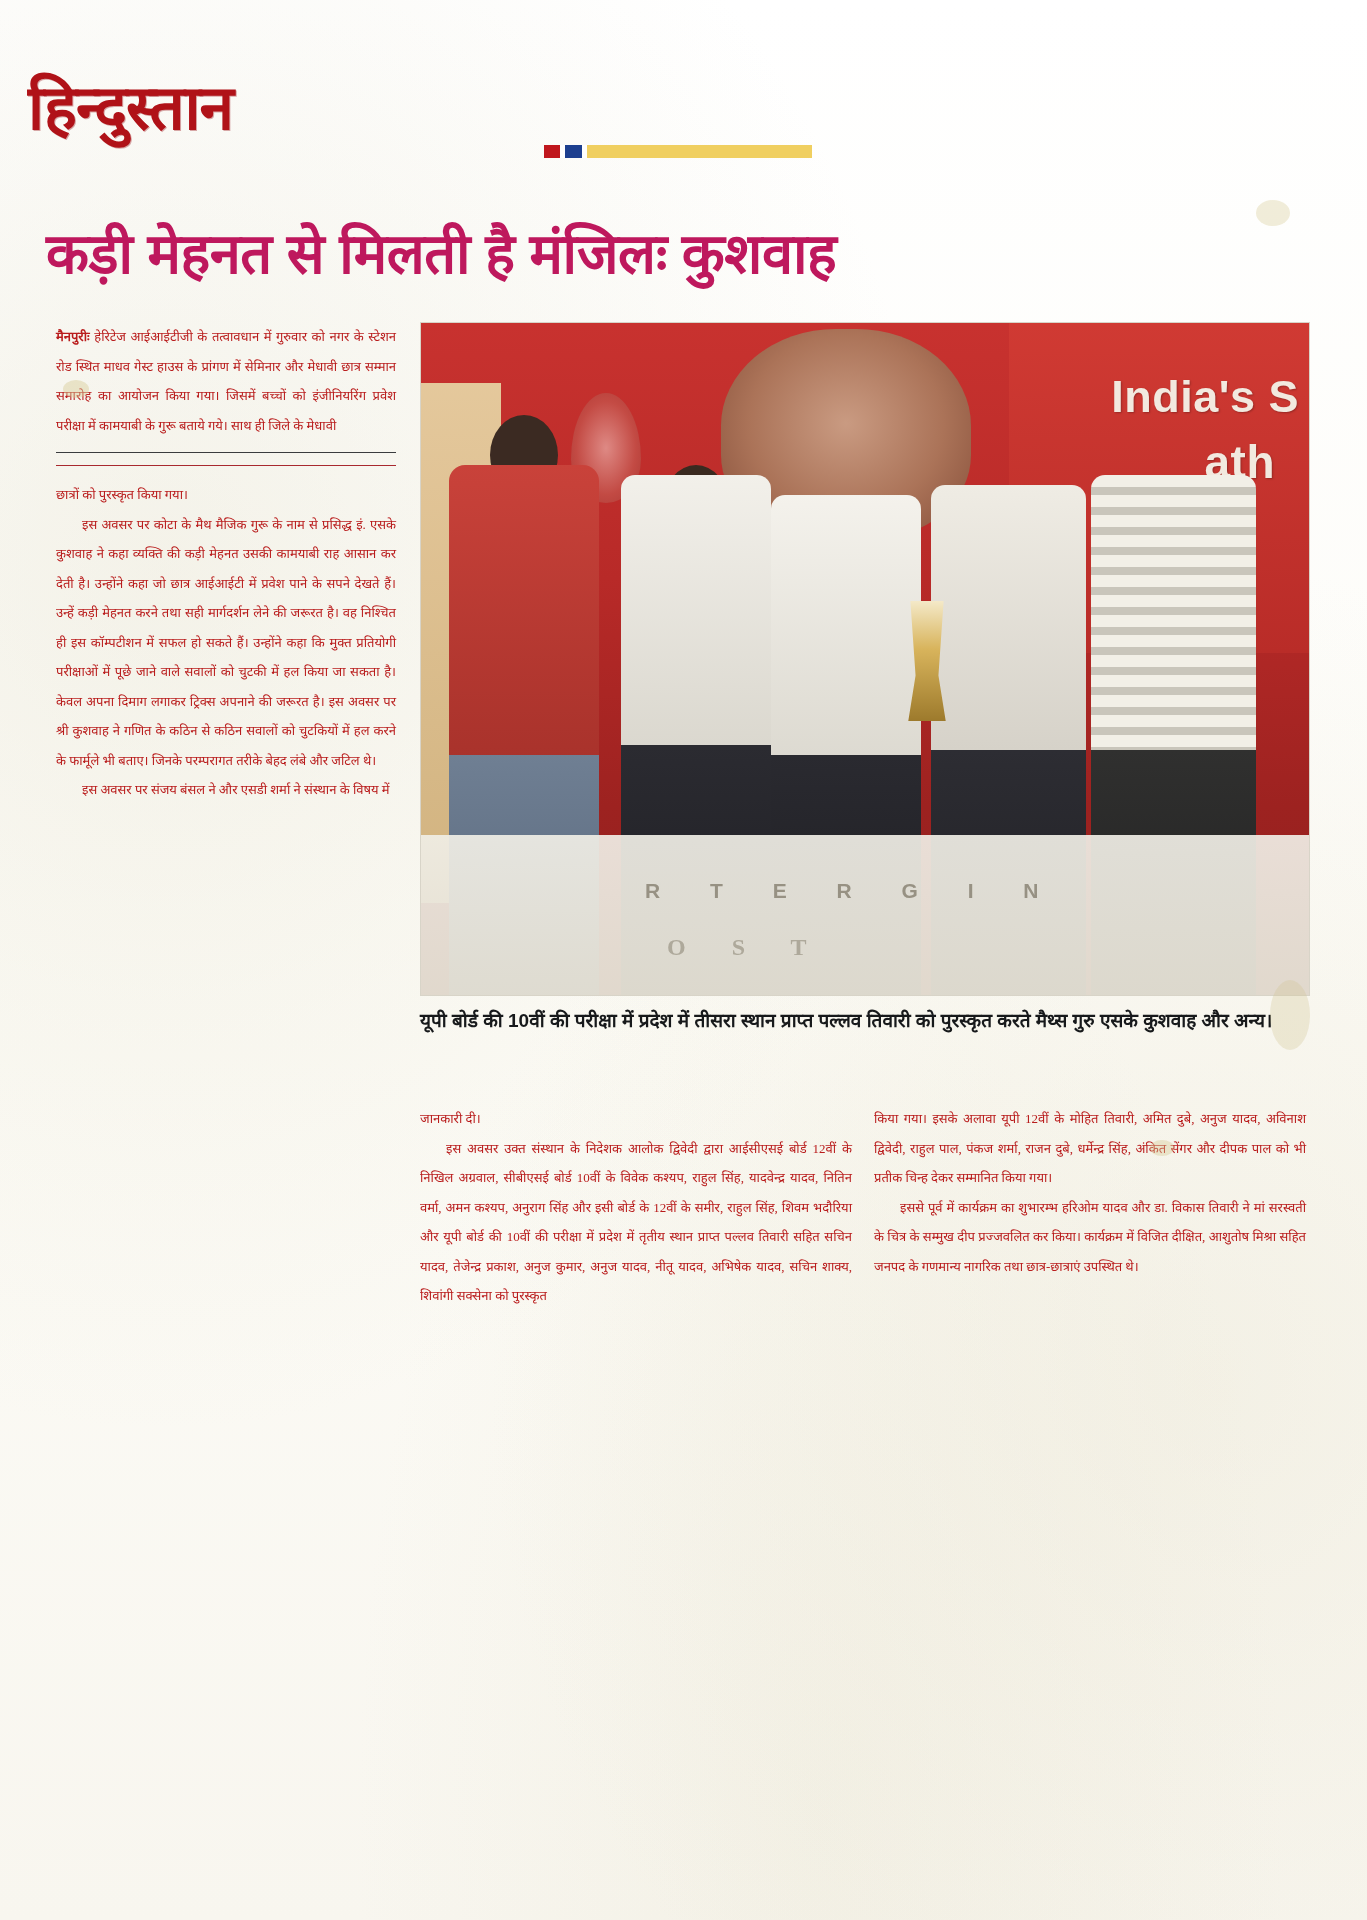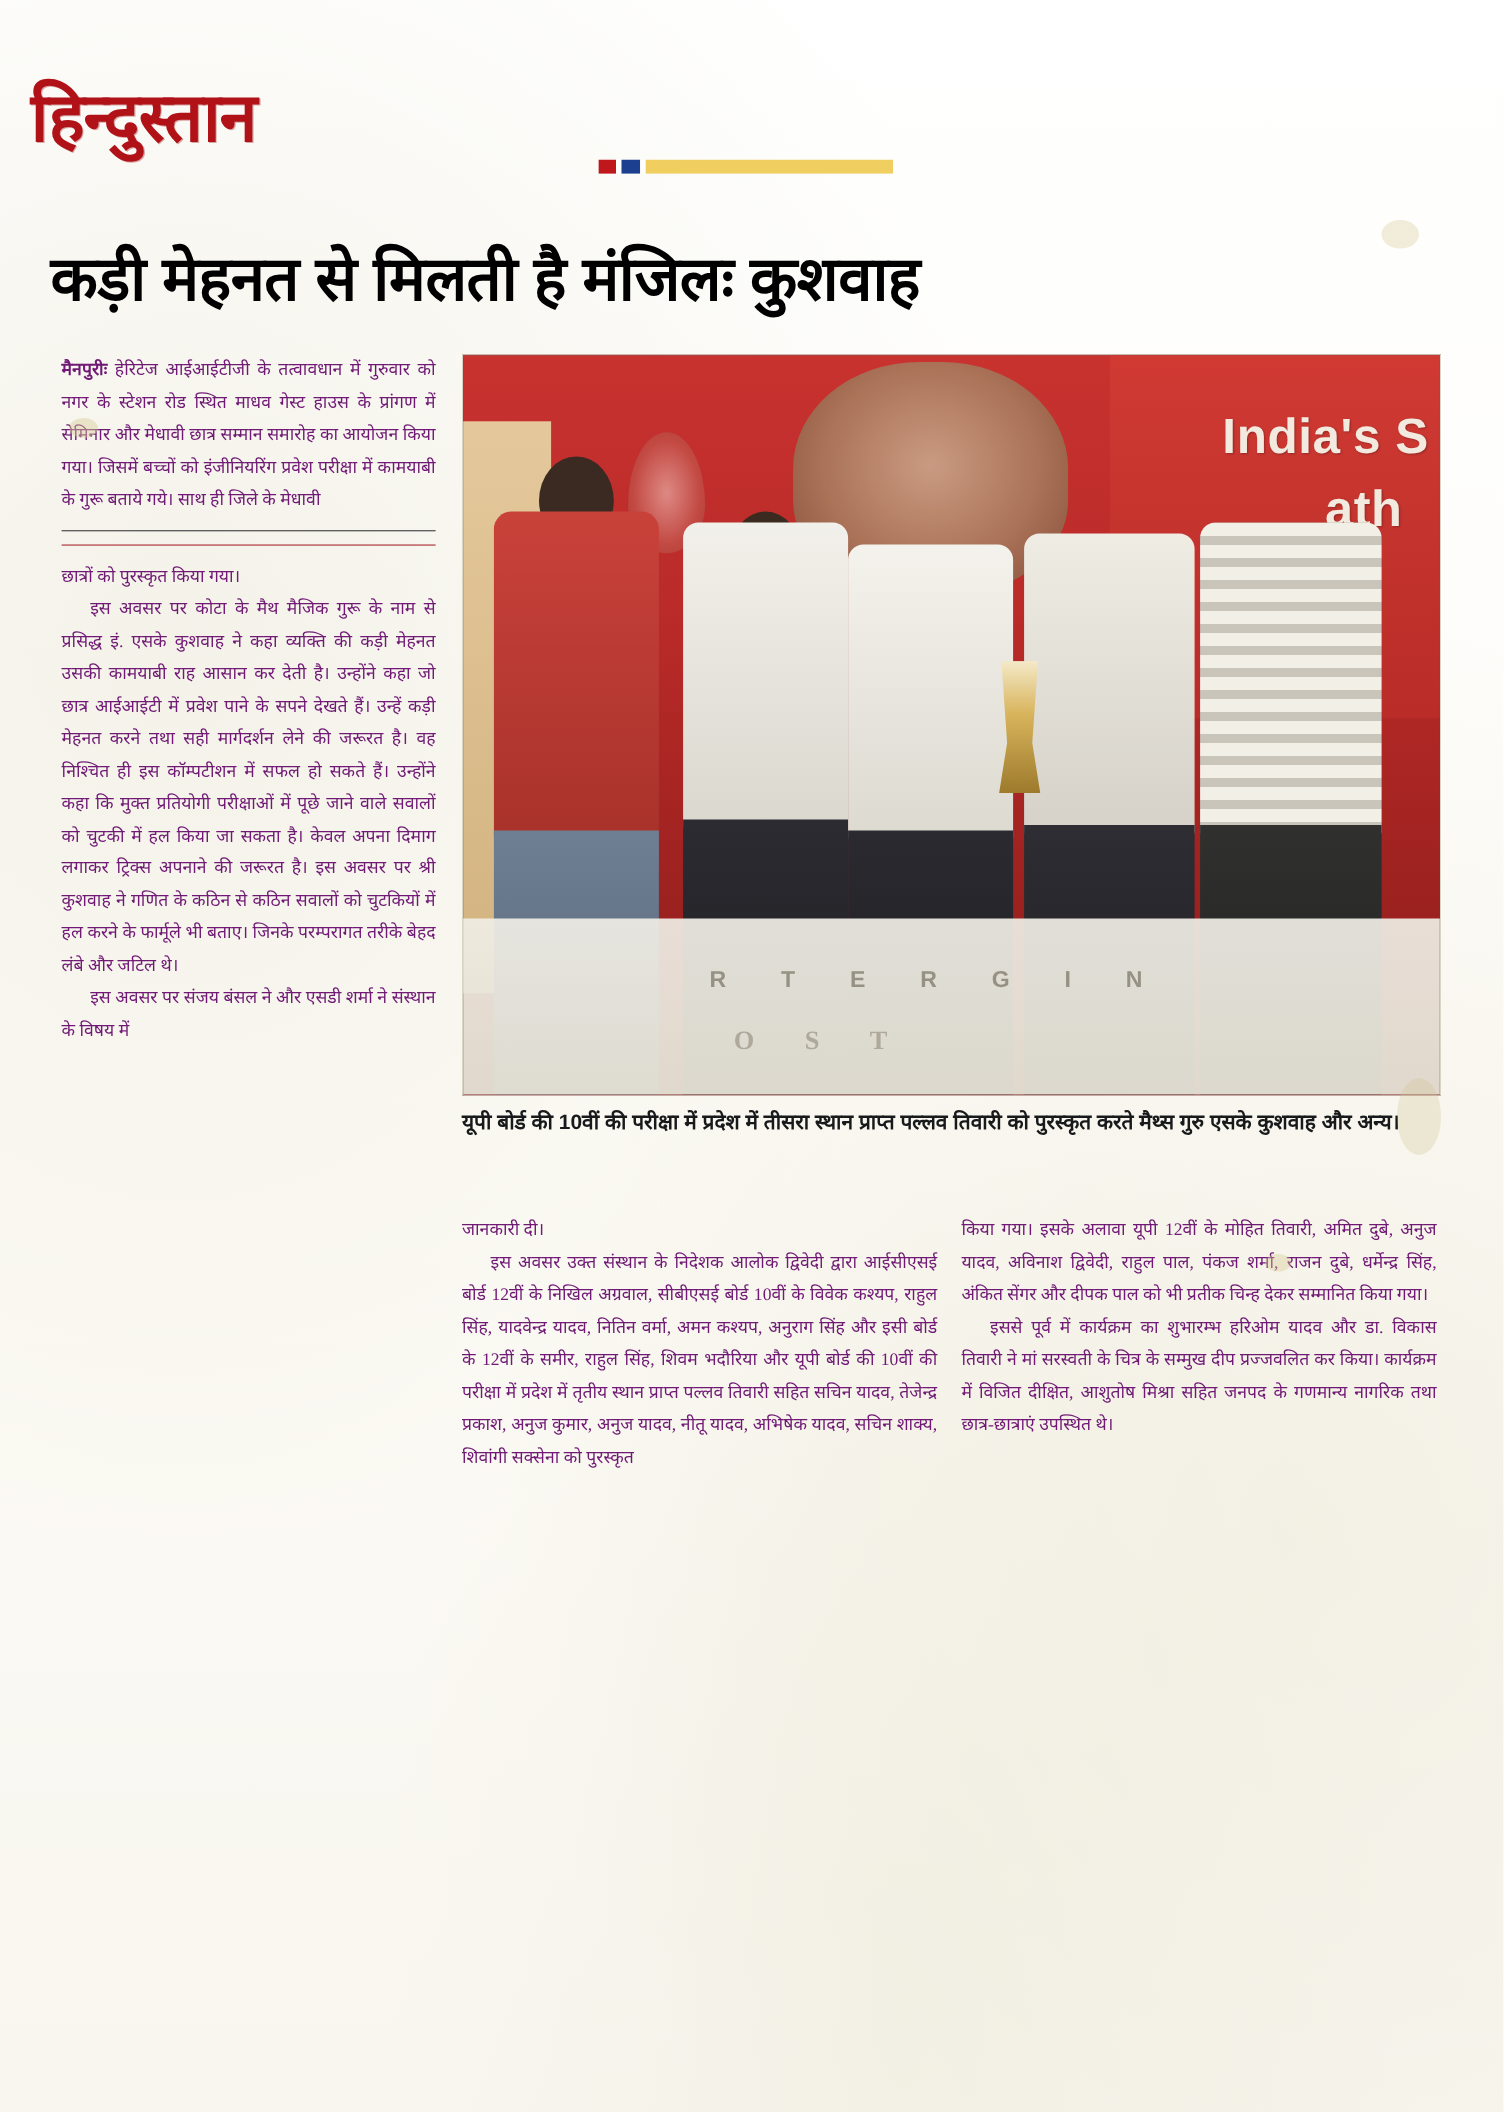--- a/index.html
+++ b/index.html
@@ -65,21 +65,21 @@
 
   
   .headline {
     position: absolute;
     left: 18px; top: 200px;
     width: 1270px;
     font-family: "Liberation Sans", "DejaVu Sans", sans-serif;
     font-weight: 700;
     font-size: 56px;
     line-height: 64px;
-    color: #000000;
+    color: #be185d;
     letter-spacing: -0.5px;
     white-space: nowrap;
   }
 
   
   .col-left {
     position: absolute;
     left: 28px;
     top: 300px;
     width: 340px;
@@ -96,23 +96,23 @@
     top: 1082px;
     width: 890px;
     display: flex;
     gap: 22px;
   }
   .bcol { width: 432px; }
 
   
   .btext {
     font-family: "Liberation Serif", "DejaVu Serif", serif;
-    font-size: 16px;
+    font-size: 13px;
     line-height: 29.5px;
-    color: #701a75;
+    color: #b91c1c;
     text-align: justify;
     text-justify: inter-word;
     margin: 0 0 0 0;
   }
   .btext + .btext { text-indent: 26px; }
   .lead-city { font-weight: 700; }
 
   
   .rule {
     border: 0;

